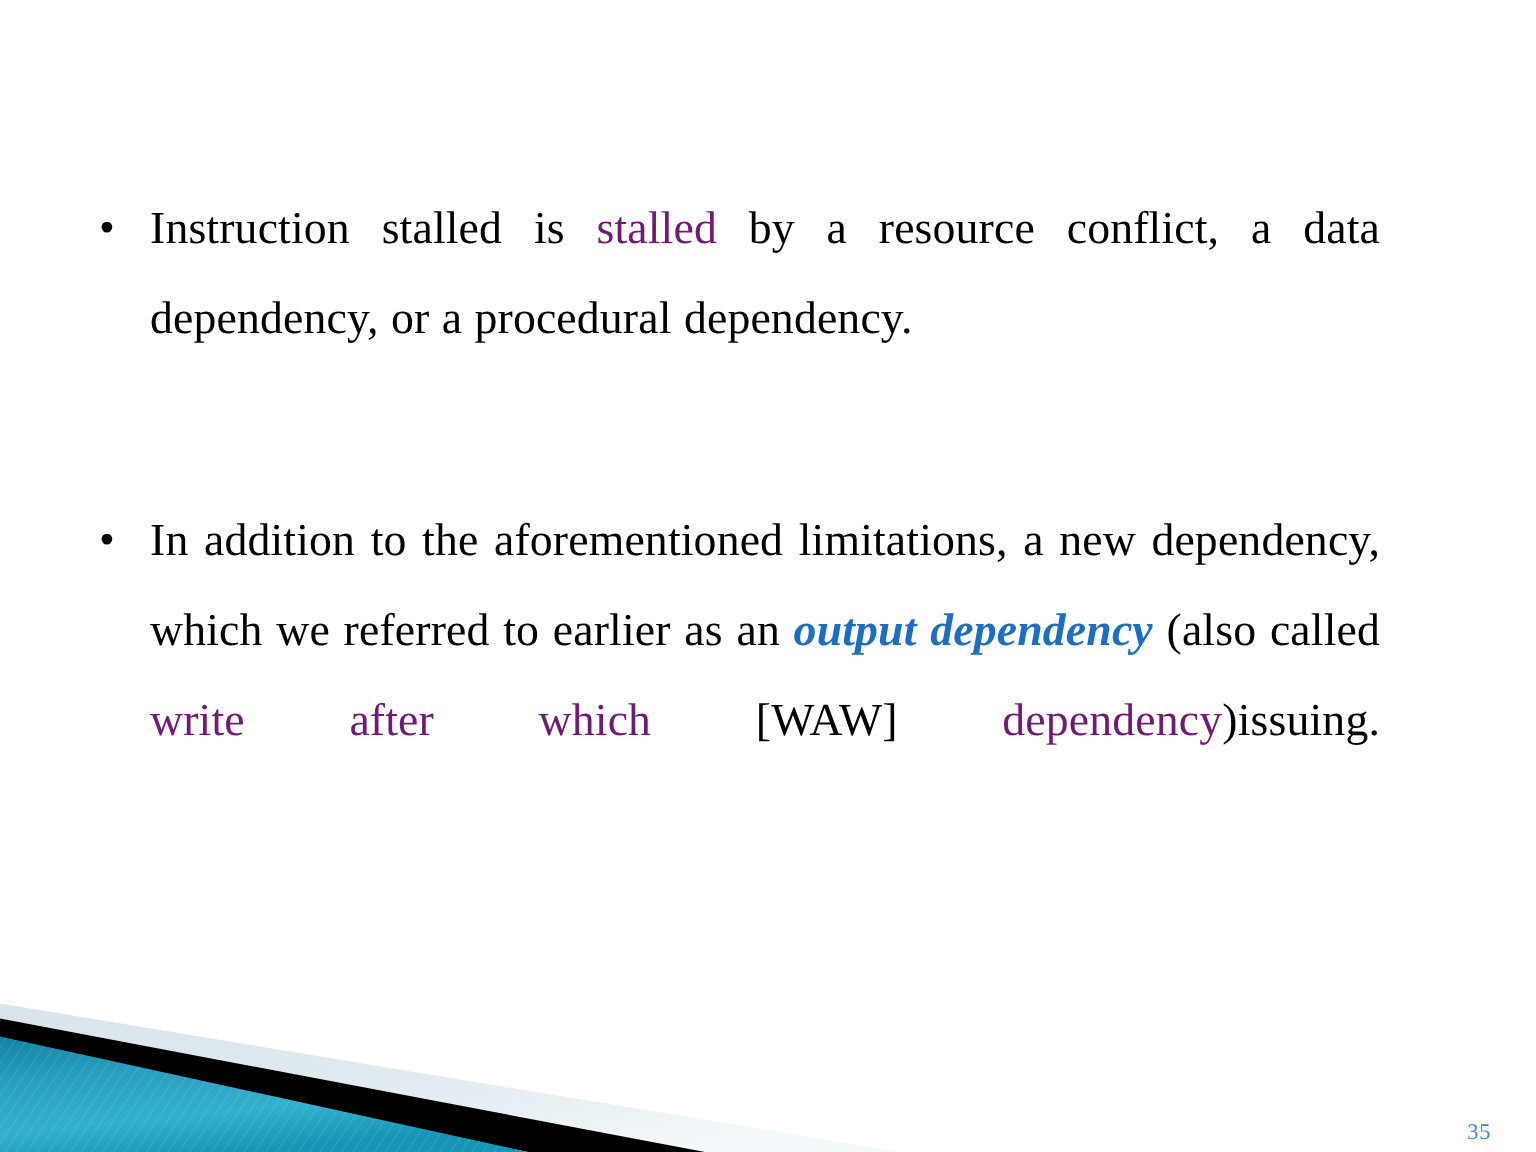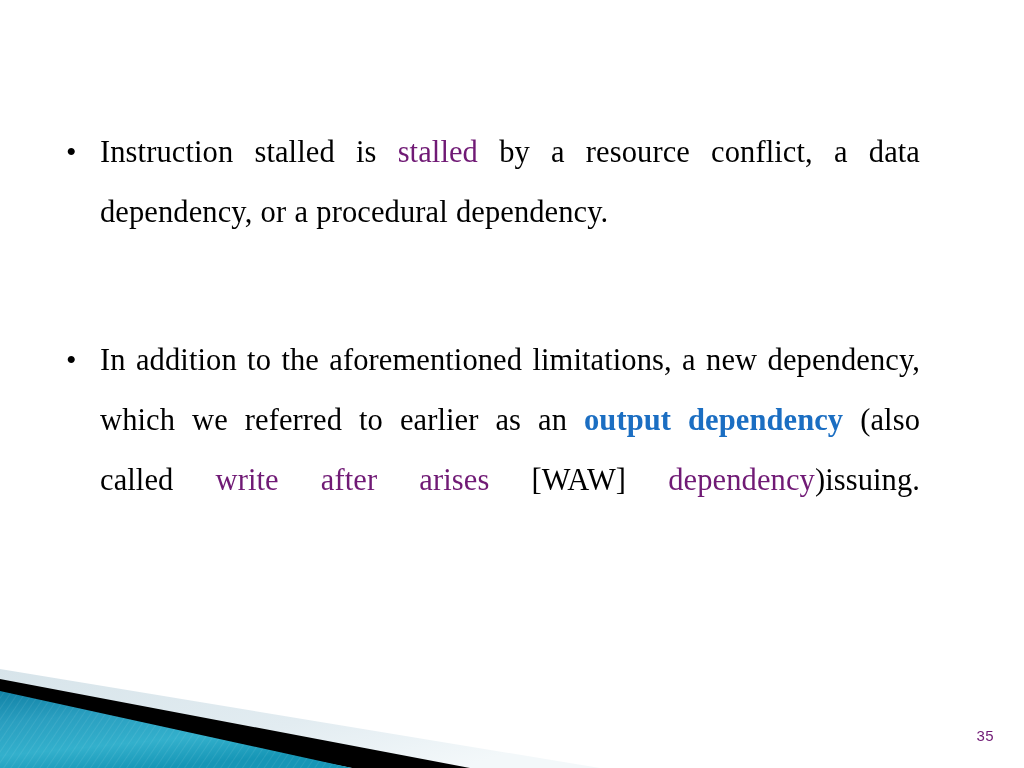--- a/index.html
+++ b/index.html
@@ -68,20 +68,21 @@
     height: 0;
     overflow: hidden;
   }
 
   .hl-red {
     color: #701a75;
   }
   .hl-blue-bi {
     color: #1b6ec2;
     font-weight: bold;
+    font-style: italic;
   }
 
   #bullet-1 {
     margin-bottom: 88px;
   }
 
   
   #corner-decoration {
     position: absolute;
     left: 0;
@@ -91,42 +92,42 @@
     pointer-events: none;
   }
   #corner-decoration svg {
     display: block;
   }
 
   
   #slide-number {
     position: absolute;
     right: 30px;
-    bottom: 24px;
-    font-family: Liberation Sans, sans-serif;
+    bottom: 4px;
+    font-family: Liberation Serif, serif;
     font-size: 15px;
-    color: #701a75;
+    color: #3b82f6;
     letter-spacing: 0.4px;
   }
 </style>
 </head>
 <body>
 
 <div id="slide">
 
   <div id="content-body">
 
     <div class="bullet-item" id="bullet-1">
       <span class="bullet-marker">•</span>
       <span class="bullet-text"><span>Instruction stalled is </span><span class="hl-red">stalled</span><span> by a resource conflict, a data dependency, or a procedural dependency.</span></span>
     </div>
 
     <div class="bullet-item" id="bullet-2">
       <span class="bullet-marker">•</span>
-      <span class="bullet-text"><span>In addition to the aforementioned limitations, a new dependency, which we referred to earlier as an </span><span class="hl-blue-bi">output dependency</span><span> (also called </span><span class="hl-red">write after arises</span><span> [WAW] </span><span class="hl-red">dependency</span><span>)issuing.</span><span class="justify-filler"></span></span>
+      <span class="bullet-text"><span>In addition to the aforementioned limitations, a new dependency, which we referred to earlier as an </span><span class="hl-blue-bi">output dependency</span><span> (also called </span><span class="hl-red">write after which</span><span> [WAW] </span><span class="hl-red">dependency</span><span>)issuing.</span><span class="justify-filler"></span></span>
     </div>
 
   </div>
 
   <div id="corner-decoration">
     <svg width="660" height="135" viewBox="0 0 660 135" xmlns="http://www.w3.org/2000/svg">
       <defs>
         <linearGradient id="tealGrad" x1="0" y1="0" x2="0.45" y2="1">
           <stop offset="0%" stop-color="#1182a6"></stop>
           <stop offset="35%" stop-color="#2a9fc0"></stop>

